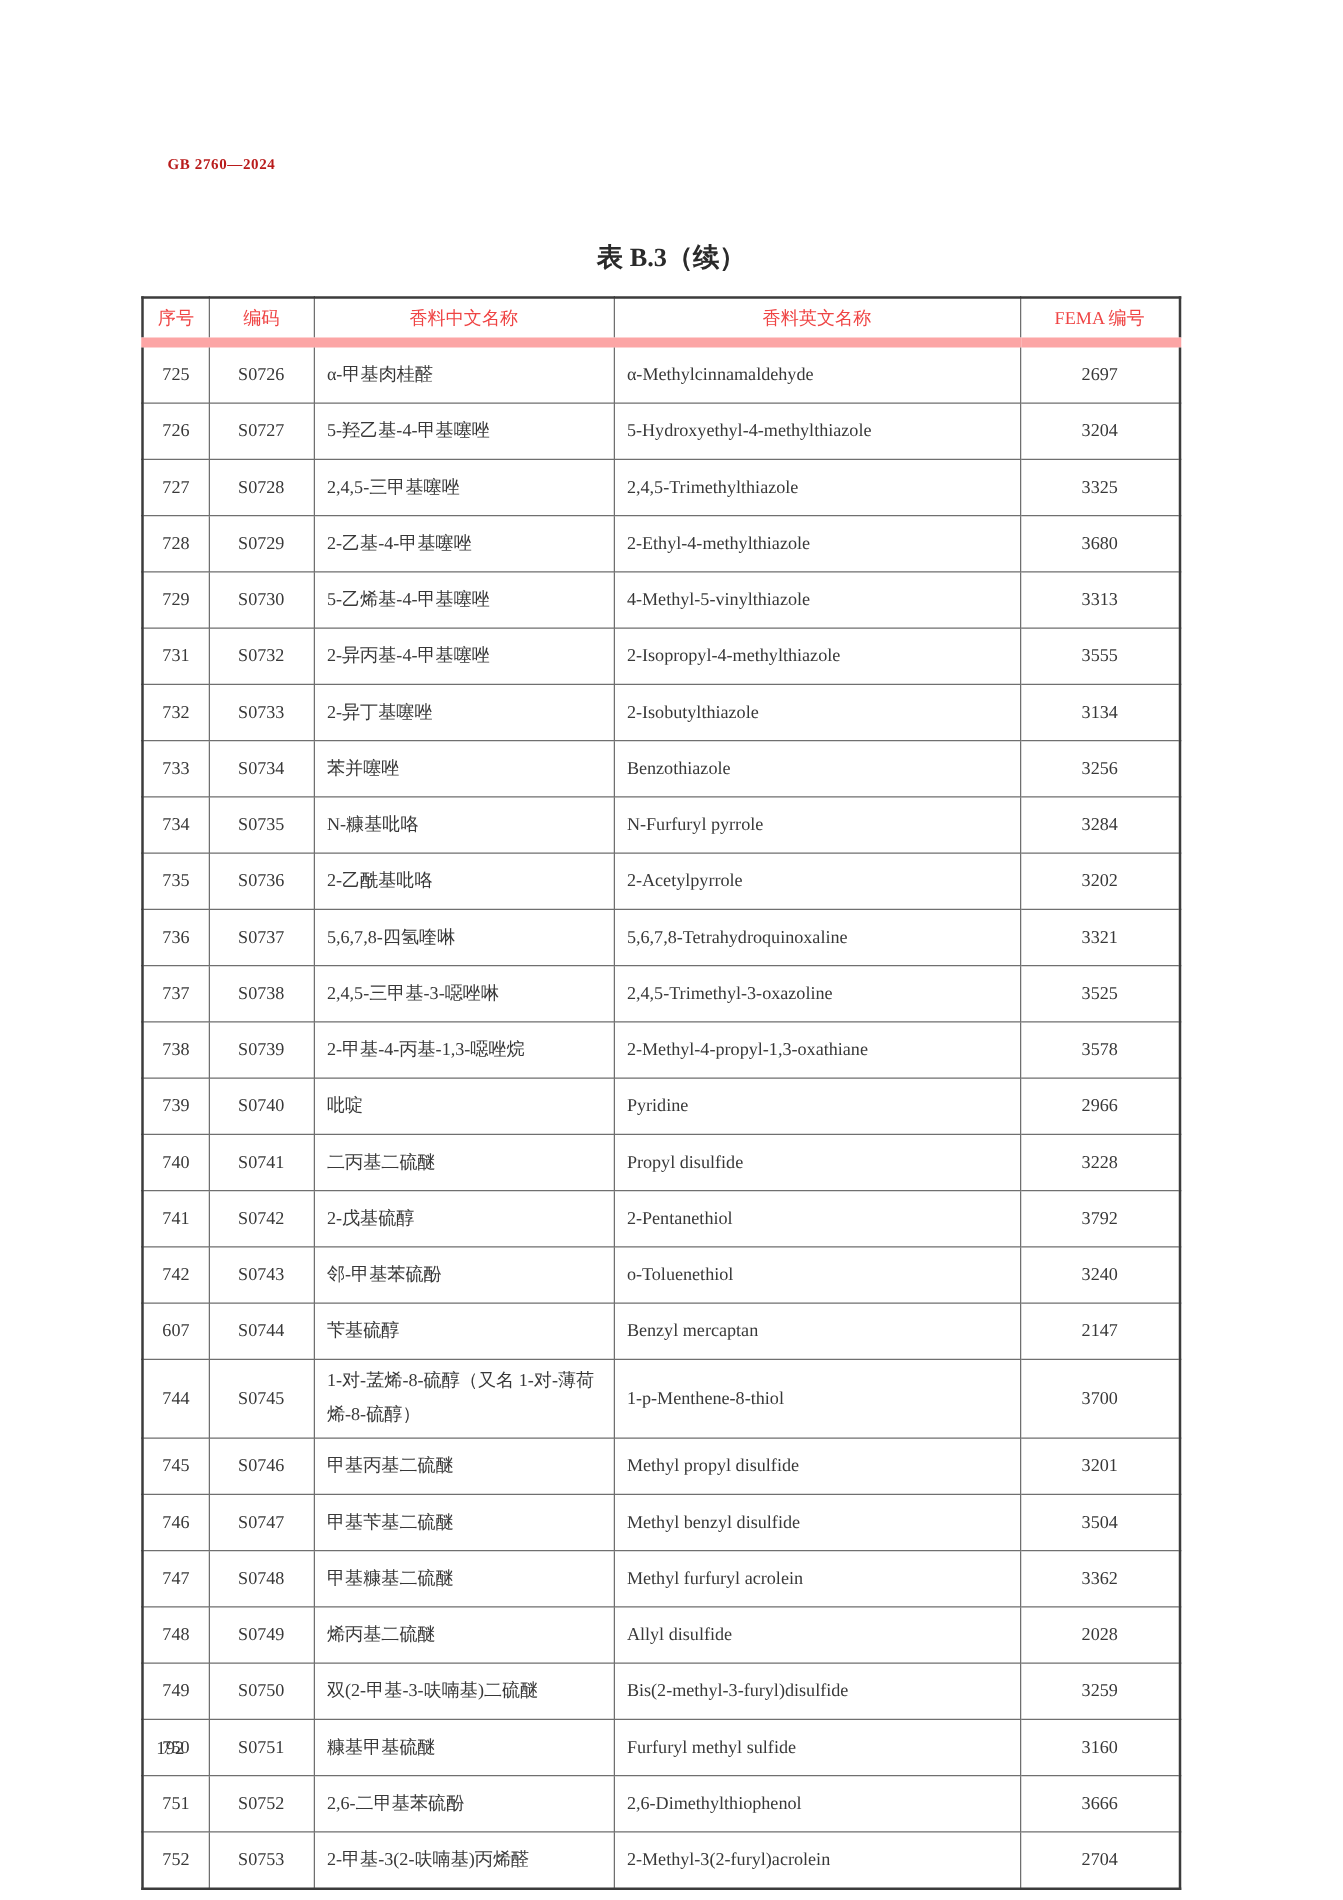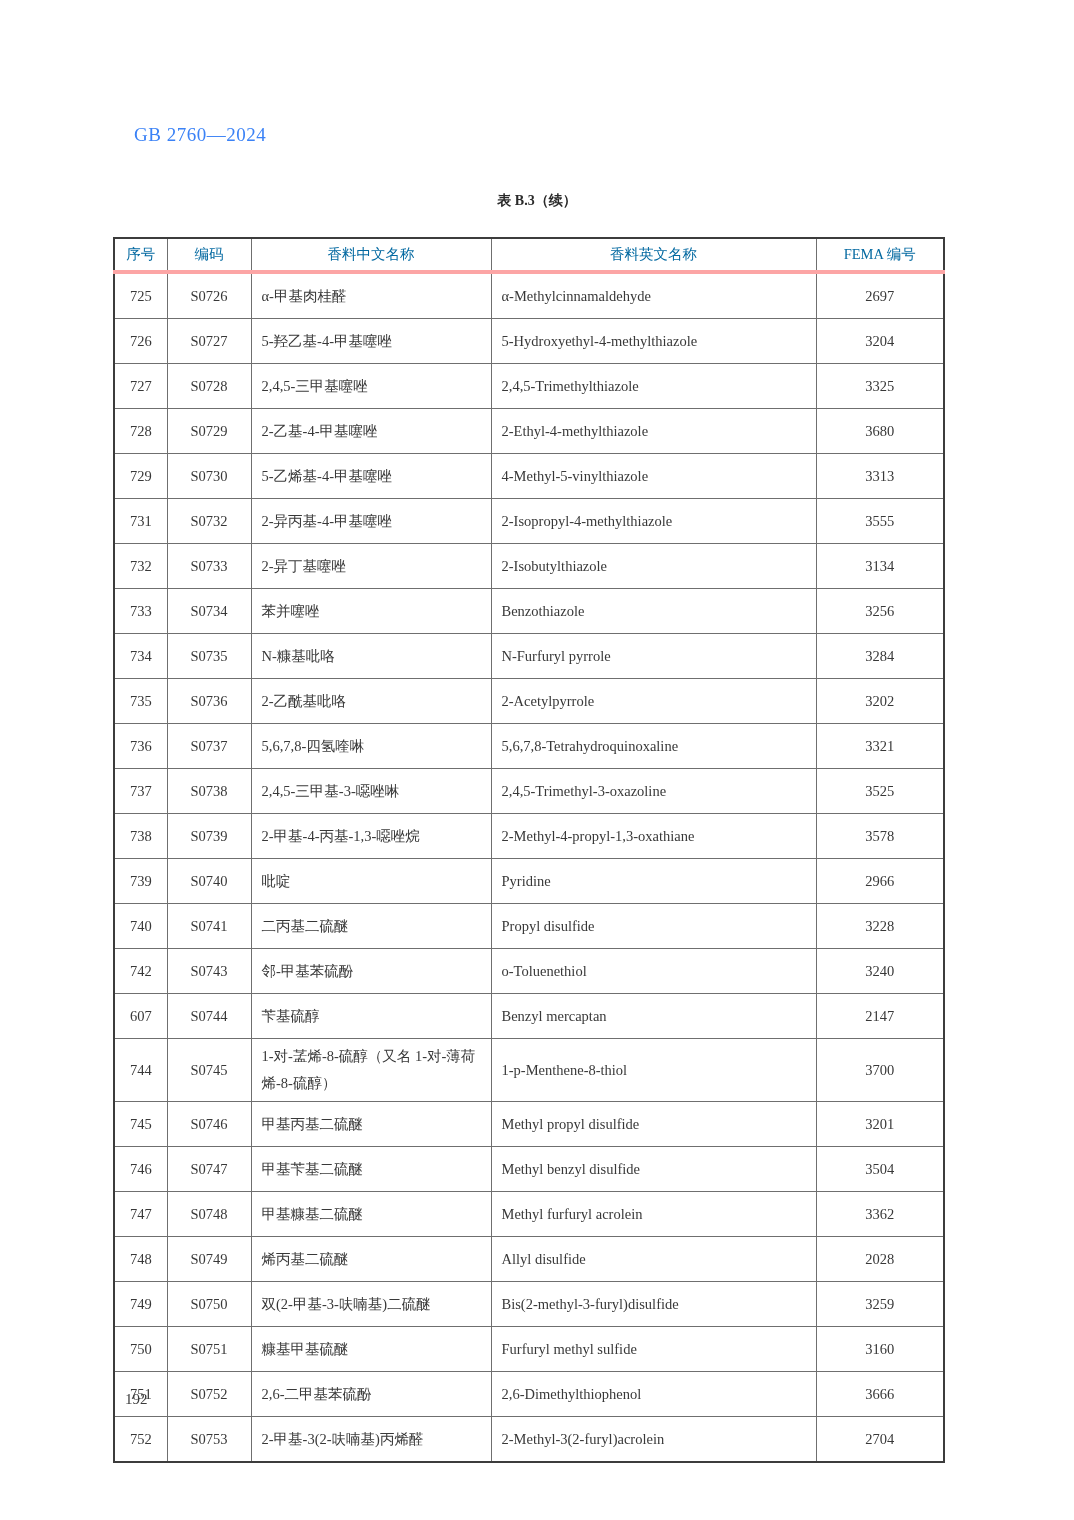--- a/index.html
+++ b/index.html
@@ -12,32 +12,32 @@
     width: 1074px;
     height: 1520px;
     font-family: "Liberation Serif", "DejaVu Serif", serif;
     color: #2e2e2e;
     overflow: hidden;
   }
   .standard-number {
     position: absolute;
     left: 134px;
     top: 124px;
-    font-size: 19px;
-    font-weight: normal;
+    font-size: 12px;
+    font-weight: bold;
     letter-spacing: 0.5px;
-    color: #3b82f6;
+    color: #b91c1c;
   }
   .table-title {
     position: absolute;
     left: 0;
     top: 192px;
     width: 1074px;
     text-align: center;
-    font-size: 14px;
+    font-size: 21px;
     font-weight: bold;
     color: #2a2a2a;
   }
   table.doc-table {
     position: absolute;
     left: 113px;
     top: 237px;
     width: 830px;
     border-collapse: collapse;
     table-layout: fixed;
@@ -54,22 +54,22 @@
     border: 1px solid #6f6f6f;
     padding: 0;
     vertical-align: middle;
     color: #383838;
     overflow: hidden;
   }
   .doc-table thead th {
     height: 31px;
     font-weight: normal;
     text-align: center;
-    border-bottom: 4px solid #fca5a5;
-    color: #0369a1;
+    border-bottom: 8px solid #fca5a5;
+    color: #ef4444;
   }
   .doc-table tbody td {
     height: 36px;
   }
   .doc-table td.cell-center {
     text-align: center;
   }
   .doc-table td.cell-text {
     text-align: left;
     padding: 4px 10px;
@@ -224,20 +224,27 @@
       </tr>
 
       <tr>
         <td class="cell-center">740</td>
         <td class="cell-center">S0741</td>
         <td class="cell-text">二丙基二硫醚</td>
         <td class="cell-text">Propyl disulfide</td>
         <td class="cell-center">3228</td>
       </tr>
 
+      <tr>
+        <td class="cell-center">741</td>
+        <td class="cell-center">S0742</td>
+        <td class="cell-text">2-戊基硫醇</td>
+        <td class="cell-text">2-Pentanethiol</td>
+        <td class="cell-center">3792</td>
+      </tr>
 
       <tr>
         <td class="cell-center">742</td>
         <td class="cell-center">S0743</td>
         <td class="cell-text">邻-甲基苯硫酚</td>
         <td class="cell-text">o-Toluenethiol</td>
         <td class="cell-center">3240</td>
       </tr>
 
       <tr>

